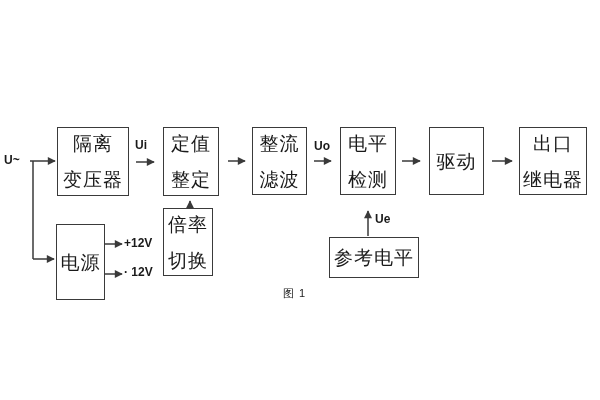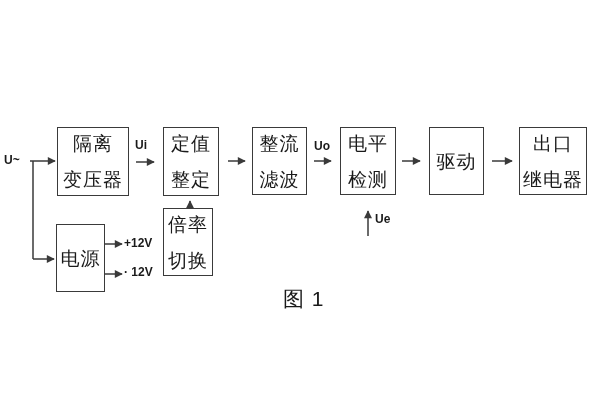--- a/index.html
+++ b/index.html
@@ -35,21 +35,21 @@
   .box span { white-space: nowrap; }
   .sig {
     position: absolute;
     font-size: 12px;
     font-weight: 600;
     line-height: 1;
     white-space: nowrap;
   }
   .caption {
     position: absolute;
-    font-size: 21px;
+    font-size: 11px;
     line-height: 1;
     letter-spacing: 1px;
     white-space: nowrap;
   }
 </style>
 </head>
 <body>
 
 <div class="diagram">
 
@@ -105,29 +105,32 @@
 
   <div class="box" style="left:519px; top:127px; width:68px; height:68px">
     <span>出口</span>
     <span>继电器</span>
   </div>
 
   <div class="box" style="left:429px; top:127px; width:55px; height:68px">
     <span>驱动</span>
   </div>
 
-  <div class="box" style="left:56px; top:224px; width:49px; height:68px">
+  <div class="box" style="left:56px; top:224px; width:49px; height:76px">
     <span>电源</span>
   </div>
 
   <div class="box" style="left:163px; top:208px; width:50px; height:68px">
     <span>倍率</span>
     <span>切换</span>
   </div>
 
+  <div class="box" style="left:329px; top:237px; width:90px; height:41px">
+    <span>参考电平</span>
+  </div>
 
   <div class="sig" style="left:4px;   top:154px">U~</div>
   <div class="sig" style="left:135px; top:139px">Ui</div>
   <div class="sig" style="left:314px; top:140px">Uo</div>
   <div class="sig" style="left:375px; top:213px">Ue</div>
   <div class="sig" style="left:124px; top:237px">+12V</div>
   <div class="sig" style="left:124px; top:266px">· 12V</div>
 
   <div class="caption" style="left:283px; top:288px">图 1</div>
 

